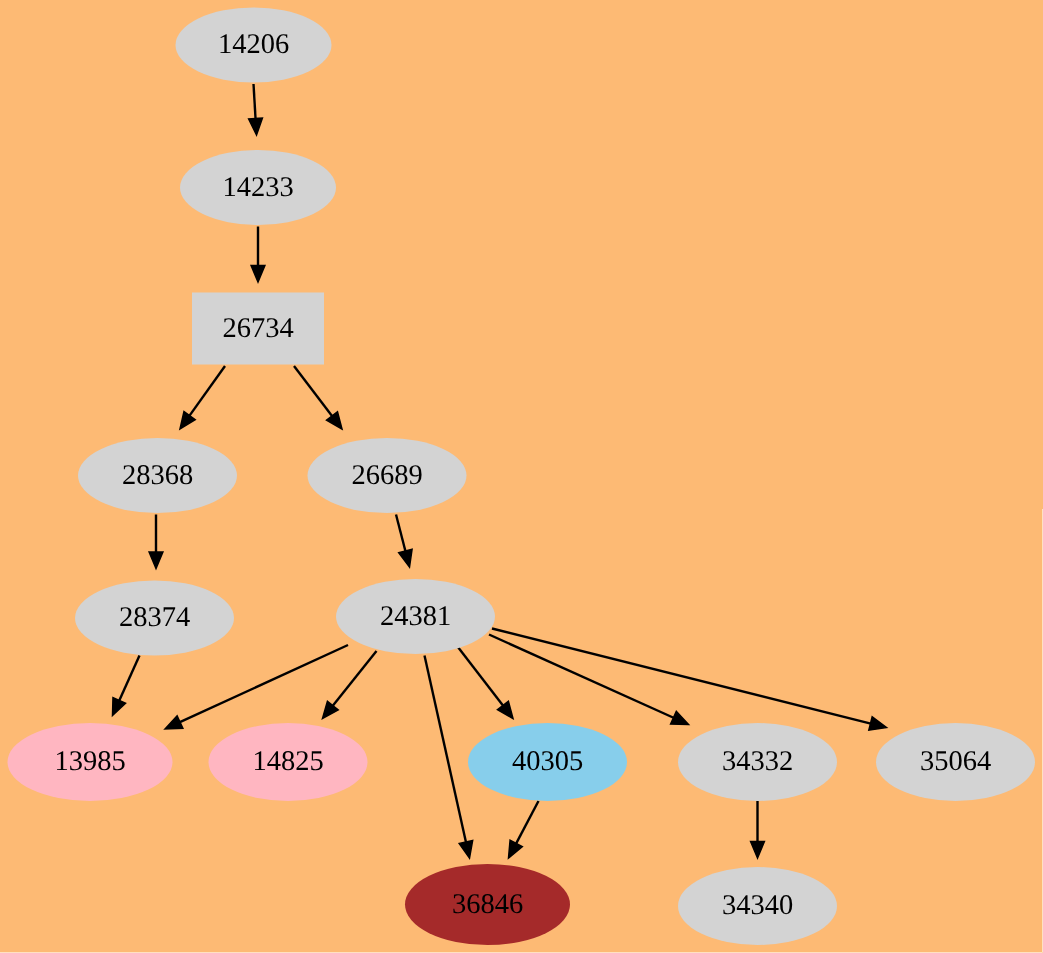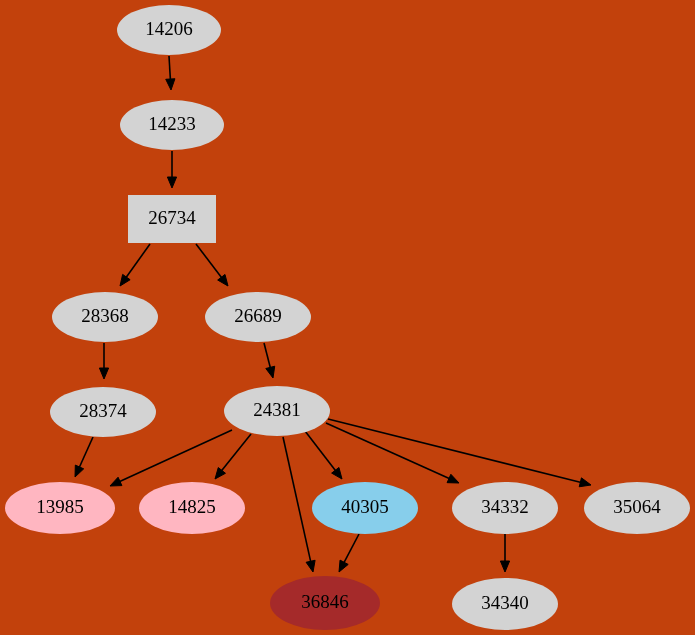--- a/index.html
+++ b/index.html
@@ -8,21 +8,21 @@
     padding: 0;
     background: #ffffff;
   }
   body {
     font-family: "Liberation Serif", "DejaVu Serif", serif;
   }
   #canvas {
     position: relative;
     width: 695px;
     height: 635px;
-    background: #c2410c;
+    background: #fdba74;
     overflow: hidden;
   }
   #graph-svg {
     position: absolute;
     left: 0;
     top: 0;
     width: 695px;
     height: 635px;
   }
   .node-label {

